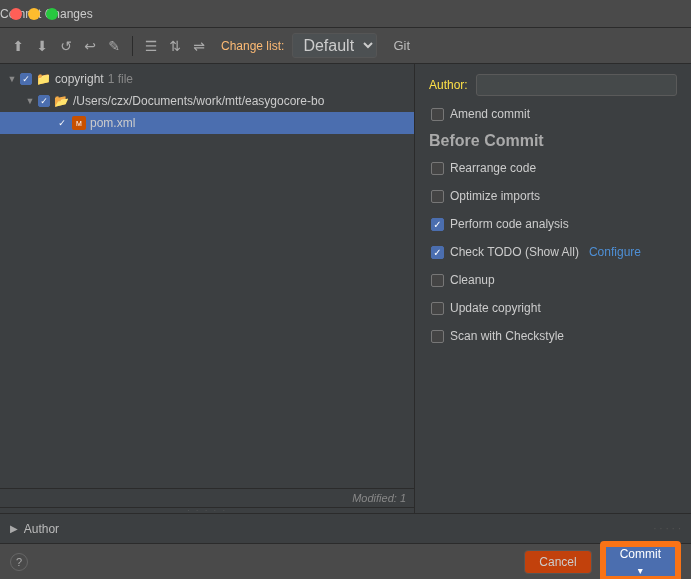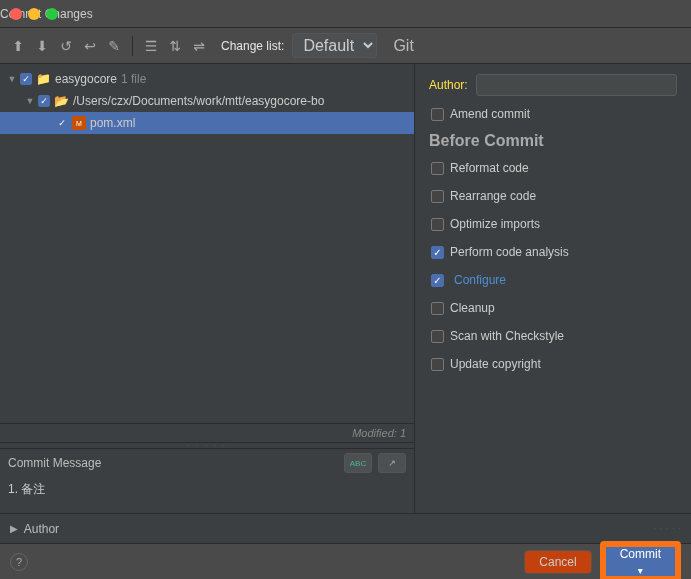--- a/index.html
+++ b/index.html
@@ -62,38 +62,38 @@
       cursor: pointer;
       border-radius: 3px;
     }
     .toolbar-sep {
       width: 1px;
       height: 20px;
       background: #2b2b2b;
       margin: 0 4px;
     }
     .changelist-label {
-      color: #e5e5e5;
+      color: #fdba74;
       font-size: 12px;
       margin-left: 8px;
     }
     .changelist-select {
       background: #4c5052;
       border: 1px solid #555;
       color: #cccccc;
       padding: 2px 6px;
       border-radius: 3px;
       font-size: 16px;
       margin-left: 4px;
       cursor: pointer;
     }
     .git-tab {
       margin-left: 12px;
       color: #bbbbbb;
-      font-size: 16px;
+      font-size: 13px;
       cursor: pointer;
     }
 
     .main-content {
       display: flex;
       height: calc(579px - 28px - 36px - 30px - 36px);
     }
 
     
     .left-panel {
@@ -396,21 +396,21 @@
 
 <div class="main-content">
 
   <div class="left-panel">
     <div class="file-tree">
 
       <div class="tree-row tree-indent-1">
         <span class="tree-arrow">▼</span>
         <span class="checkbox-sm checked">✓</span>
         <span class="folder-icon">📁</span>
-        <span class="file-label">easygocore</span>
+        <span class="file-label">copyright</span>
         <span class="file-count">1 file</span>
       </div>
 
       <div class="tree-row tree-indent-2">
         <span class="tree-arrow">▼</span>
         <span class="checkbox-sm checked">✓</span>
         <span class="folder-icon">📂</span>
         <span class="file-label">/Users/czx/Documents/work/mtt/easygocore-bo</span>
       </div>
 
@@ -424,77 +424,66 @@
     </div>
 
     <div class="modified-bar">
       <span>Modified: 1</span>
     </div>
 
     <div class="drag-handle">
       <span class="drag-dots">· · · · ·</span>
     </div>
 
-    <div class="left-bottom">
-      <div class="commit-message-area">
-        <span class="commit-msg-label">Commit Message</span>
-        <div class="commit-msg-btn" style="font-size:8px; color:#4b8;">ABC</div>
-        <div class="commit-msg-btn">↗</div>
-      </div>
-      <textarea class="commit-textarea" spellcheck="false" style="">1. 备注</textarea>
-    </div>
   </div>
 
   <div class="right-panel">
 
     <div class="author-row">
       <span class="author-label">Author:</span>
       <input class="author-input" type="text" style="">
     </div>
 
     <div class="check-row">
       <span class="check-box"></span>
       <span class="check-label">Amend commit</span>
     </div>
 
     <div>
       <span class="before-commit-label">Before Commit</span>
     </div>
 
     <div class="check-row">
       <span class="check-box"></span>
-      <span class="check-label">Reformat code</span>
-    </div>
-    <div class="check-row">
-      <span class="check-box"></span>
       <span class="check-label">Rearrange code</span>
     </div>
     <div class="check-row">
       <span class="check-box"></span>
       <span class="check-label">Optimize imports</span>
     </div>
     <div class="check-row">
       <span class="check-box checked">✓</span>
       <span class="check-label">Perform code analysis</span>
     </div>
     <div class="check-row">
       <span class="check-box checked">✓</span>
+      <span class="check-label">Check TODO (Show All)</span>
       <a class="check-link">Configure</a>
     </div>
     <div class="check-row">
       <span class="check-box"></span>
       <span class="check-label">Cleanup</span>
     </div>
     <div class="check-row">
       <span class="check-box"></span>
+      <span class="check-label">Update copyright</span>
+    </div>
+    <div class="check-row">
+      <span class="check-box"></span>
       <span class="check-label">Scan with Checkstyle</span>
-    </div>
-    <div class="check-row">
-      <span class="check-box"></span>
-      <span class="check-label">Update copyright</span>
     </div>
 
   </div>
 </div>
 
 <div class="details-bar">
   <span class="details-arrow">▶</span>
   <span class="details-label">Author</span>
   <span class="details-dots">· · · · ·</span>
 </div>

